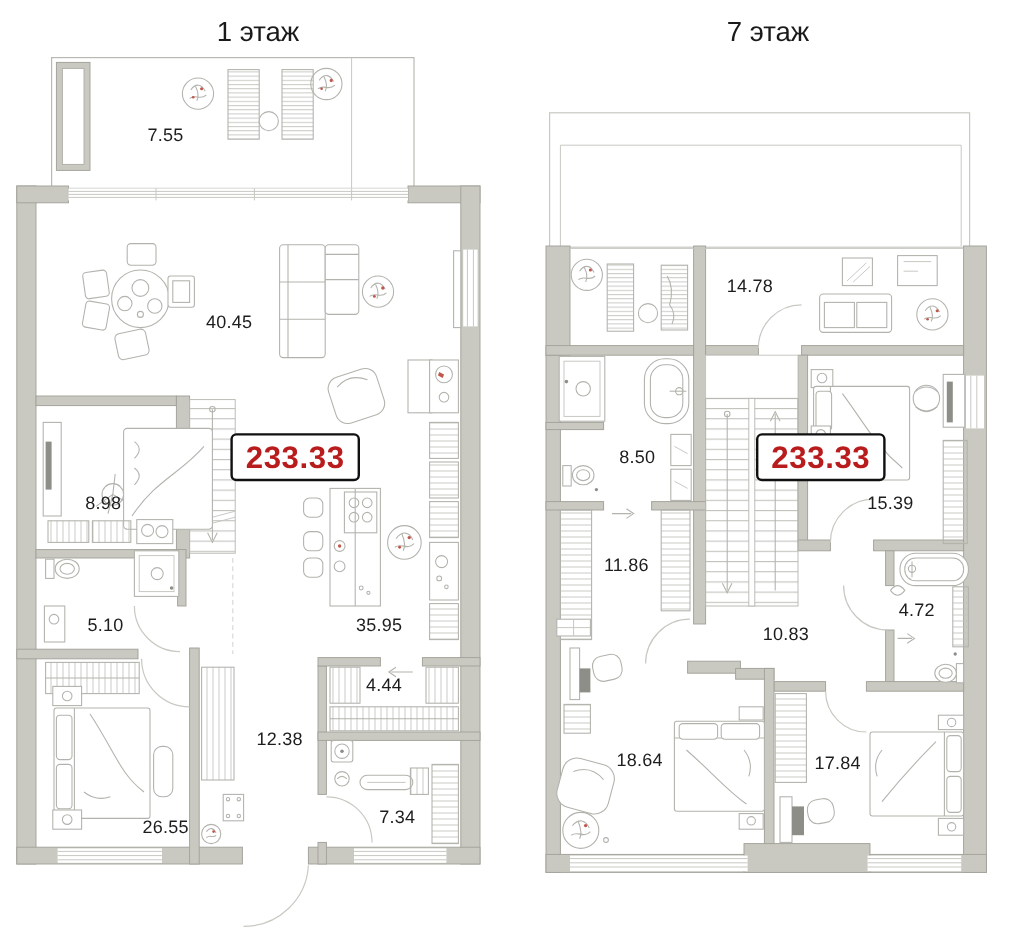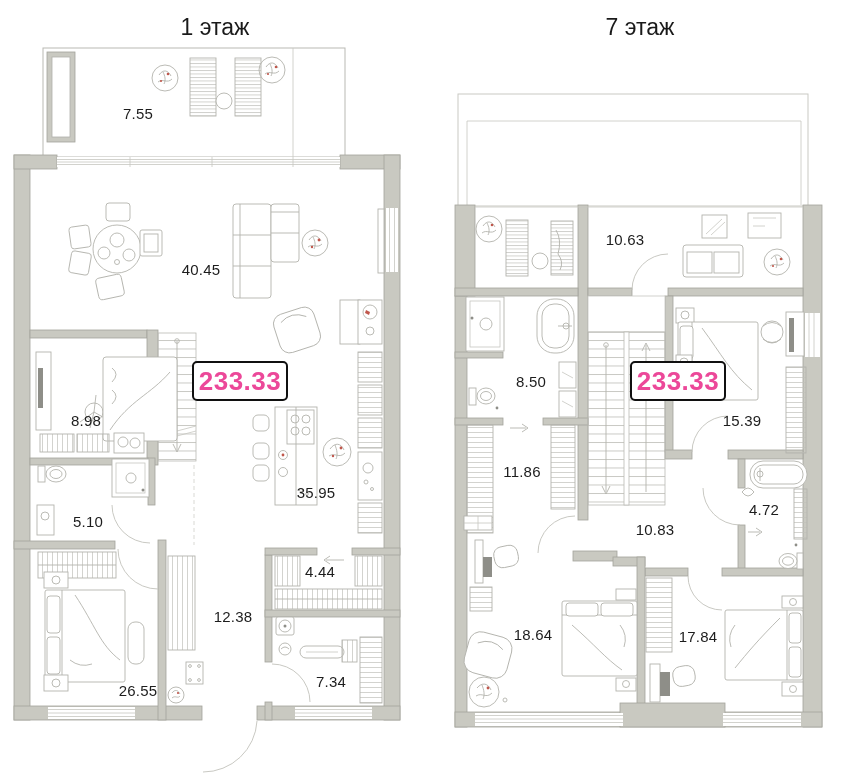--- a/index.html
+++ b/index.html
@@ -16,24 +16,24 @@
   .d{fill:none;stroke:#c9c9c3;stroke-width:1;}               
   .wf{fill:#ffffff;stroke:none;}                              
   .rd{fill:#c0574c;stroke:none;}                              
   .dk{fill:#8e8e88;stroke:none;}                              
 
   
   .title{position:absolute;transform:translate(-50%,-50%);font-size:23px;
          font-weight:500;color:#1a1a1a;white-space:nowrap;}
   .area{position:absolute;transform:translate(-50%,-50%);font-size:15px;
         font-weight:400;color:#1d1d1d;letter-spacing:0.2px;white-space:nowrap;}
-  .badge{position:absolute;width:96px;height:40px;box-sizing:border-box;
+  .badge{position:absolute;width:108px;height:40px;box-sizing:border-box;
          background:#ffffff;border:2.5px solid #101010;border-radius:5px;
          display:flex;align-items:center;justify-content:center;
-         font-size:26px;font-weight:700;color:#ec4899;letter-spacing:0.5px;}
+         font-size:26px;font-weight:700;color:#b91c1c;letter-spacing:0.5px;}
 </style>
 </head>
 <body>
 
 <div class="canvas">
 
 <svg width="853" height="773" viewBox="0 0 853 773">
   <defs>
     <pattern id="hH" width="5" height="5" patternUnits="userSpaceOnUse">
       <path d="M0 2.5 H5" stroke="#c0c0ba" stroke-width="0.7"></path>
@@ -494,30 +494,30 @@
       <path class="d" d="M692,452 A36,36 0 0 1 728,416"></path>
       <path class="d" d="M538,553 A37,37 0 0 1 575,516"></path>
     </g>
   </g>
 </svg>
 
 <div class="title" style="left:215px;top:27px">1 этаж</div>
 <div class="title" style="left:640px;top:27px">7 этаж</div>
 
 <div class="area" style="left:138px;top:113px">7.55</div>
-<div class="area" style="left:201px;top:269px">40.45</div>
+<div class="area" style="left:191px;top:269px">40.45</div>
 <div class="area" style="left:86px;top:420px">8.98</div>
 <div class="area" style="left:88px;top:521px">5.10</div>
-<div class="area" style="left:316px;top:492px">35.95</div>
+<div class="area" style="left:316px;top:521px">35.95</div>
 <div class="area" style="left:320px;top:571px">4.44</div>
 <div class="area" style="left:233px;top:616px">12.38</div>
 <div class="area" style="left:138px;top:690px">26.55</div>
 <div class="area" style="left:331px;top:681px">7.34</div>
 
-<div class="area" style="left:625px;top:239px">10.63</div>
+<div class="area" style="left:625px;top:239px">14.78</div>
 <div class="area" style="left:531px;top:381px">8.50</div>
 <div class="area" style="left:522px;top:471px">11.86</div>
 <div class="area" style="left:742px;top:420px">15.39</div>
 <div class="area" style="left:655px;top:529px">10.83</div>
 <div class="area" style="left:764px;top:509px">4.72</div>
 <div class="area" style="left:533px;top:634px">18.64</div>
 <div class="area" style="left:698px;top:636px">17.84</div>
 
 <div class="badge" style="left:192px;top:361px">233.33</div>
 <div class="badge" style="left:630px;top:361px">233.33</div>

